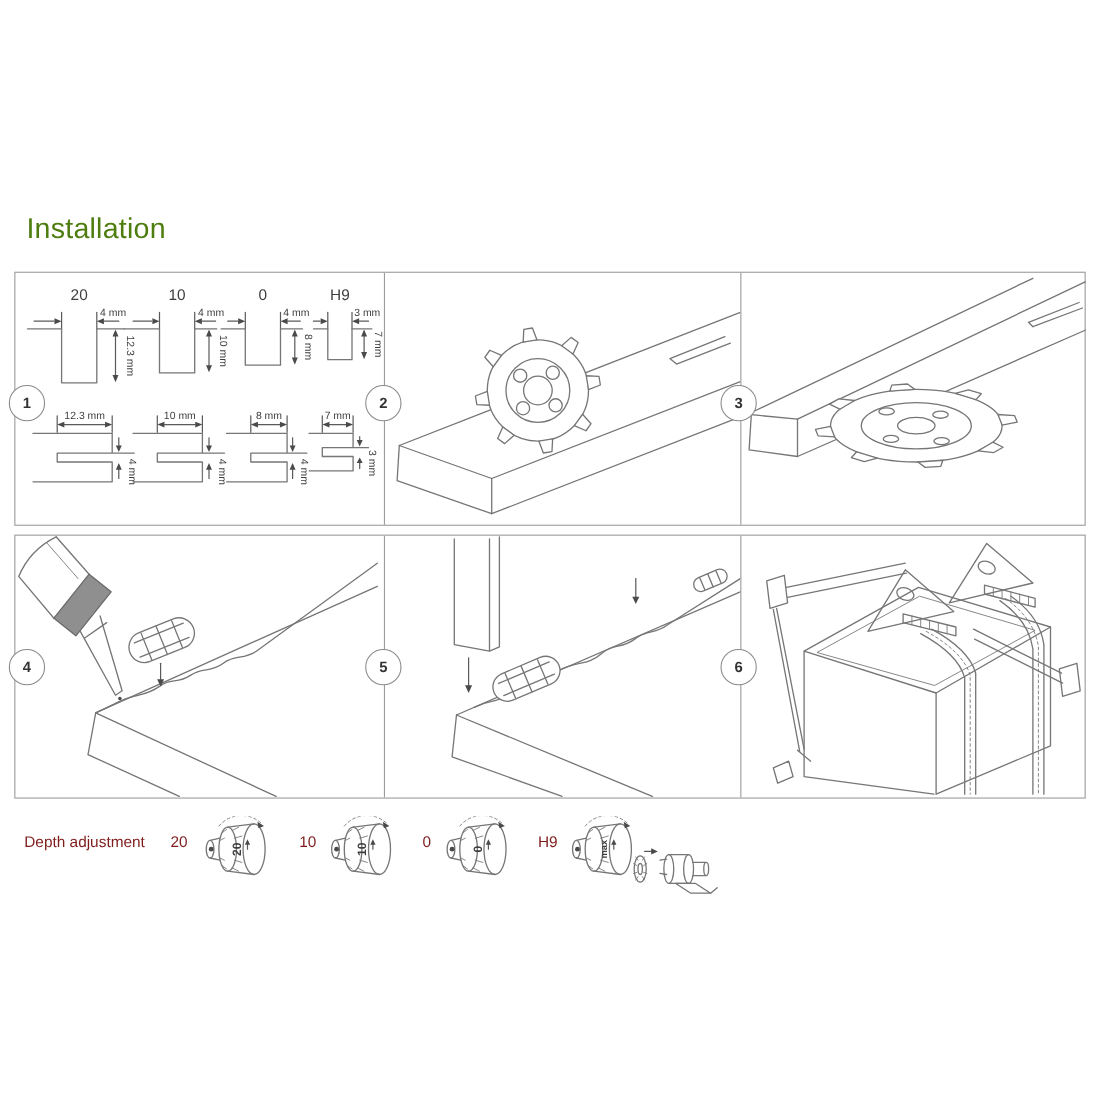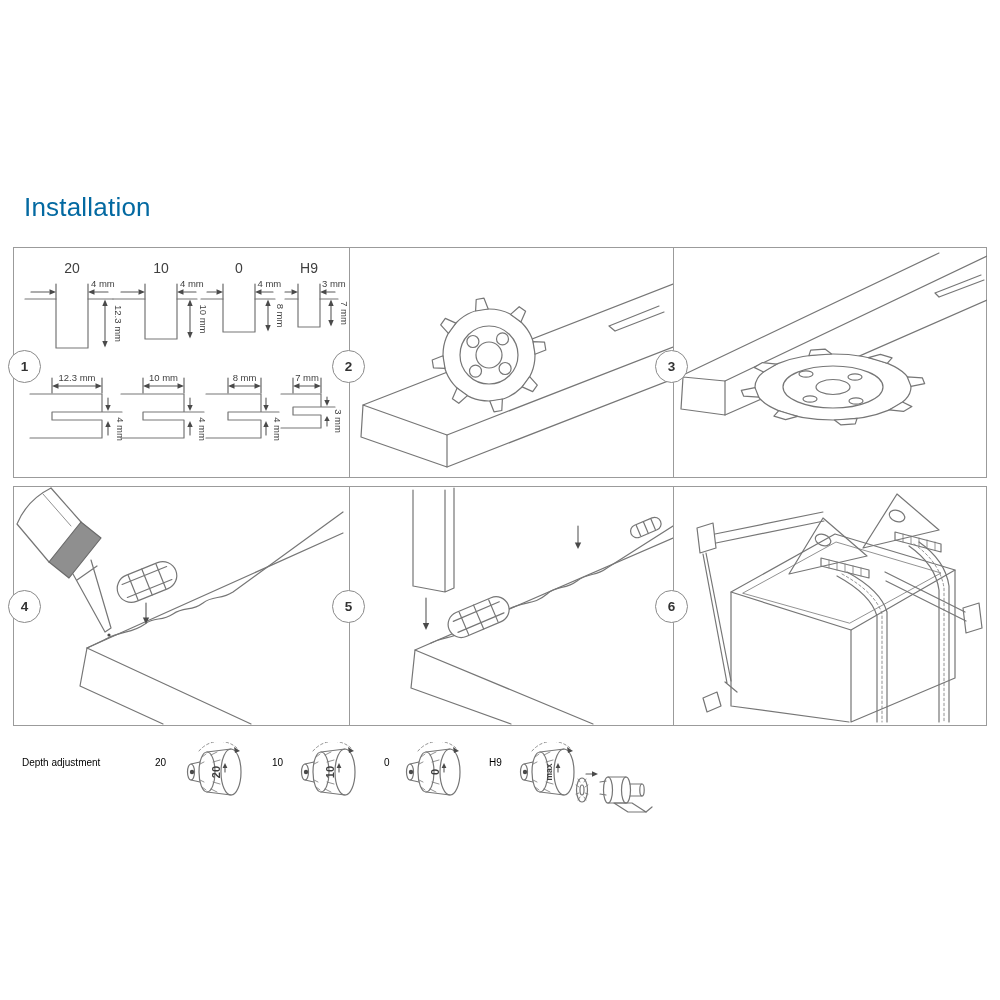--- a/index.html
+++ b/index.html
@@ -1,29 +1,29 @@
 <!DOCTYPE html>
 <html><head>
 <meta charset="utf-8">
 <style>
   html,body{margin:0;padding:0;background:#fff;}
   body{width:1000px;height:1000px;font-family:"Liberation Sans",sans-serif;}
   .sheet{position:relative;width:1000px;height:1000px;background:#fff;overflow:hidden;}
-  .title{position:absolute;left:24px;top:192px;font-size:26px;color:#0369a1;letter-spacing:.2px;}
+  .title{position:absolute;left:24px;top:192px;font-size:26px;color:#4d7c0f;letter-spacing:.2px;}
   .grid-row{position:absolute;left:13px;width:974px;border:1.5px solid #9b9b9b;box-sizing:border-box;background:#fff;}
   .r1{top:247px;height:231px;}
   .r2{top:486px;height:240px;}
   .vdiv{position:absolute;top:0;bottom:0;width:1.5px;background:#9b9b9b;}
   .v1{left:334.5px;}
   .v2{left:658.5px;}
   .panel{position:absolute;}
   .stepnum{position:absolute;width:33px;height:33px;border-radius:50%;border:1.5px solid #8a8a8a;
            background:#fff;display:flex;align-items:center;justify-content:center;
            font-size:13.5px;font-weight:bold;color:#333;z-index:5;box-sizing:border-box;}
-  .numlbl{position:absolute;font-size:10px;color:#000000;text-align:center;}
+  .numlbl{position:absolute;font-size:14px;color:#7f1d1d;text-align:center;}
   .art line,.art path,.art polyline,.art circle,.art ellipse,.art rect,.art polygon{
     fill:none;stroke:#767676;stroke-width:1.2;stroke-linecap:round;stroke-linejoin:round;}
   .art .wf{fill:#fff;}
   .art .ah{fill:#4a4a4a;stroke:none;}
   .art .dim{stroke:#5a5a5a;stroke-width:1.1;}
   .art .dark{fill:#8f8f8f;stroke:#6a6a6a;}
   .art .dash{stroke-dasharray:2.5 2.5;}
   .art .thin{stroke-width:.8;}
   .art text{fill:#3f3f3f;stroke:none;font-family:"Liberation Sans",sans-serif;}
   .art .tlab{font-size:14px;}

